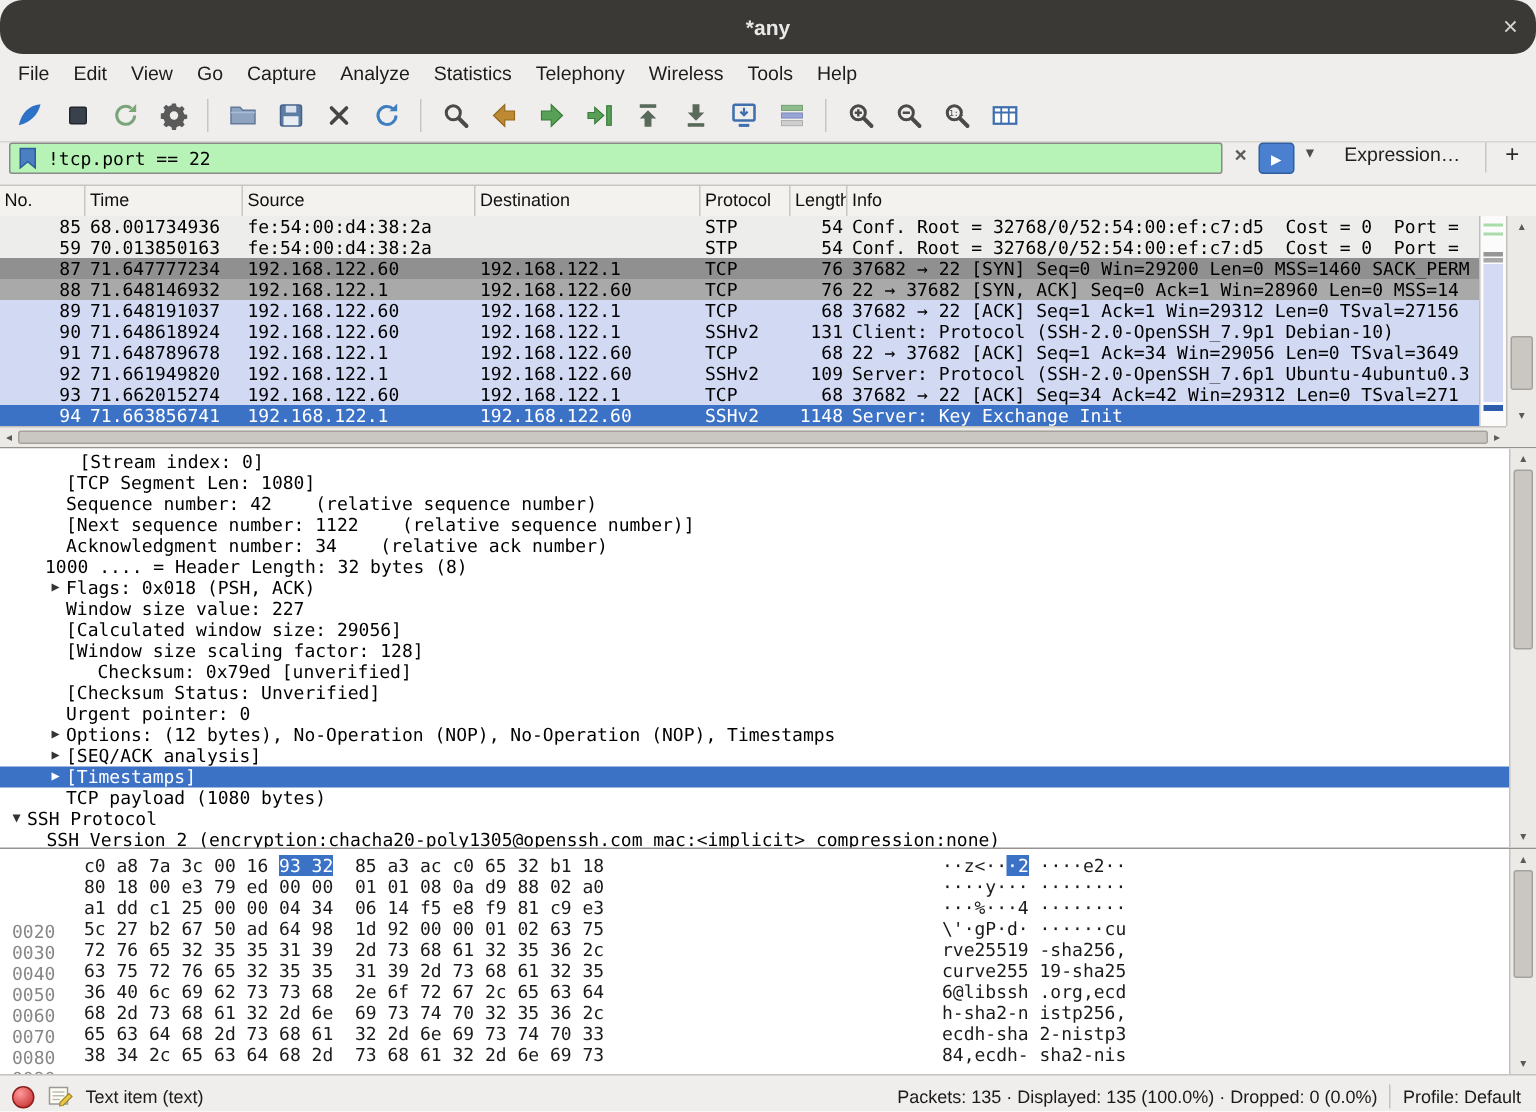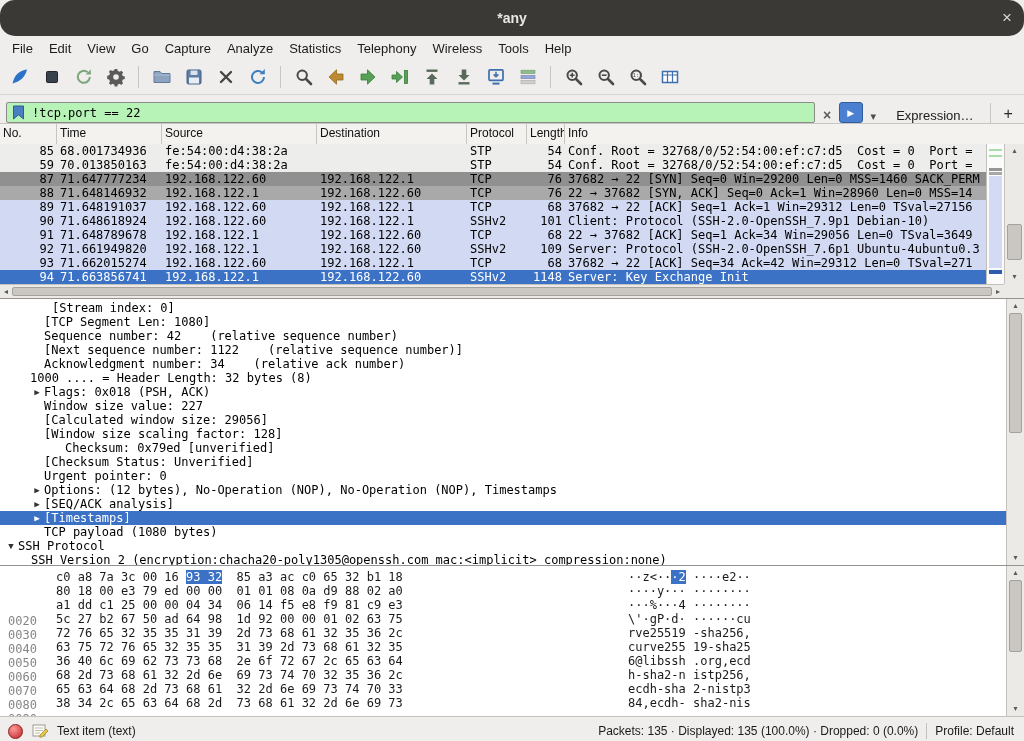--- a/index.html
+++ b/index.html
@@ -22,21 +22,21 @@
 
   
   .toolbar{height:34px;display:flex;align-items:center;padding-left:4px;gap:1px;
            border-bottom:1px solid #d8d5d1;}
   .tbtn{width:31px;height:30px;border:none;background:transparent;display:flex;
         align-items:center;justify-content:center;padding:0;}
   .tbtn svg{display:block;}
   .tsep{width:1px;height:22px;background:#c9c6c2;margin:0 6px;}
 
   
-  .filterbar{height:28px;display:flex;align-items:flex-end;padding:0 6px;gap:4px;
+  .filterbar{height:28px;display:flex;align-items:flex-start;padding:0 6px;gap:4px;
              border-bottom:1px solid #c9c6c2;}
   .finput{width:828px;height:21px;background:var(--filter_valid);border:1px solid #8a8a8a;
           border-radius:2px;display:flex;align-items:center;padding:0 5px;box-sizing:border-box;
           font-family:"DejaVu Sans Mono",monospace;font-size:12px;color:#000;}
   .fbookmark{margin-right:7px;flex:none;}
   .fclear{width:16px;text-align:center;color:#5c5c5c;font-size:14px;font-weight:bold;}
   .fapply{width:22px;height:19px;background:#4a80cf;border:1px solid #2f5fa0;border-radius:3px;
           color:#fff;display:flex;align-items:center;justify-content:center;font-size:9px;}
   .fcaret{width:14px;text-align:center;color:#4d4d4d;font-size:11px;}
   .fspacer{flex:1;}
@@ -333,21 +333,21 @@
           <span class="pc pc-protocol">TCP</span>
           <span class="pc pc-length">68</span>
           <span class="pc pc-info">37682 → 22 [ACK] Seq=1 Ack=1 Win=29312 Len=0 TSval=27156</span>
         </div>
         <div class="prow row-tcp">
           <span class="pc pc-no">90</span>
           <span class="pc pc-time">71.648618924</span>
           <span class="pc pc-source">192.168.122.60</span>
           <span class="pc pc-destination">192.168.122.1</span>
           <span class="pc pc-protocol">SSHv2</span>
-          <span class="pc pc-length">101</span>
+          <span class="pc pc-length">131</span>
           <span class="pc pc-info">Client: Protocol (SSH-2.0-OpenSSH_7.9p1 Debian-10)</span>
         </div>
         <div class="prow row-tcp">
           <span class="pc pc-no">91</span>
           <span class="pc pc-time">71.648789678</span>
           <span class="pc pc-source">192.168.122.1</span>
           <span class="pc pc-destination">192.168.122.60</span>
           <span class="pc pc-protocol">TCP</span>
           <span class="pc pc-length">68</span>
           <span class="pc pc-info">22 → 37682 [ACK] Seq=1 Ack=34 Win=29056 Len=0 TSval=3649</span>
@@ -396,21 +396,21 @@
     <div class="hscroll">
       <span class="harr left">◂</span>
       <div class="hthumb"></div>
       <span class="harr right">▸</span>
     </div>
     <div class="corner"></div>
   </div>
 
   <div class="dpane">
     <div class="dlines">
-        <div class="dline" style="padding-left: 38px;"><span class="darrow"></span><span>[Stream index: 0]</span></div>
+        <div class="dline" style="padding-left: 30px; margin-left: 9px;"><span class="darrow"></span><span>[Stream index: 0]</span></div>
         <div class="dline" style="padding-left: 30px;"><span class="darrow"></span><span>[TCP Segment Len: 1080]</span></div>
         <div class="dline" style="padding-left: 30px;"><span class="darrow"></span><span>Sequence number: 42    (relative sequence number)</span></div>
         <div class="dline" style="padding-left: 30px;"><span class="darrow"></span><span>[Next sequence number: 1122    (relative sequence number)]</span></div>
         <div class="dline" style="padding-left: 30px;"><span class="darrow"></span><span>Acknowledgment number: 34    (relative ack number)</span></div>
         <div class="dline" style="padding-left: 16px;"><span class="darrow"></span><span>1000 .... = Header Length: 32 bytes (8)</span></div>
         <div class="dline" style="padding-left: 30px;"><span class="darrow">▶</span><span>Flags: 0x018 (PSH, ACK)</span></div>
         <div class="dline" style="padding-left: 30px;"><span class="darrow"></span><span>Window size value: 227</span></div>
         <div class="dline" style="padding-left: 30px;"><span class="darrow"></span><span>[Calculated window size: 29056]</span></div>
         <div class="dline" style="padding-left: 30px;"><span class="darrow"></span><span>[Window size scaling factor: 128]</span></div>
         <div class="dline" style="padding-left: 30px; gap: 21px;"><span class="darrow"></span><span>Checksum: 0x79ed [unverified]</span></div>

